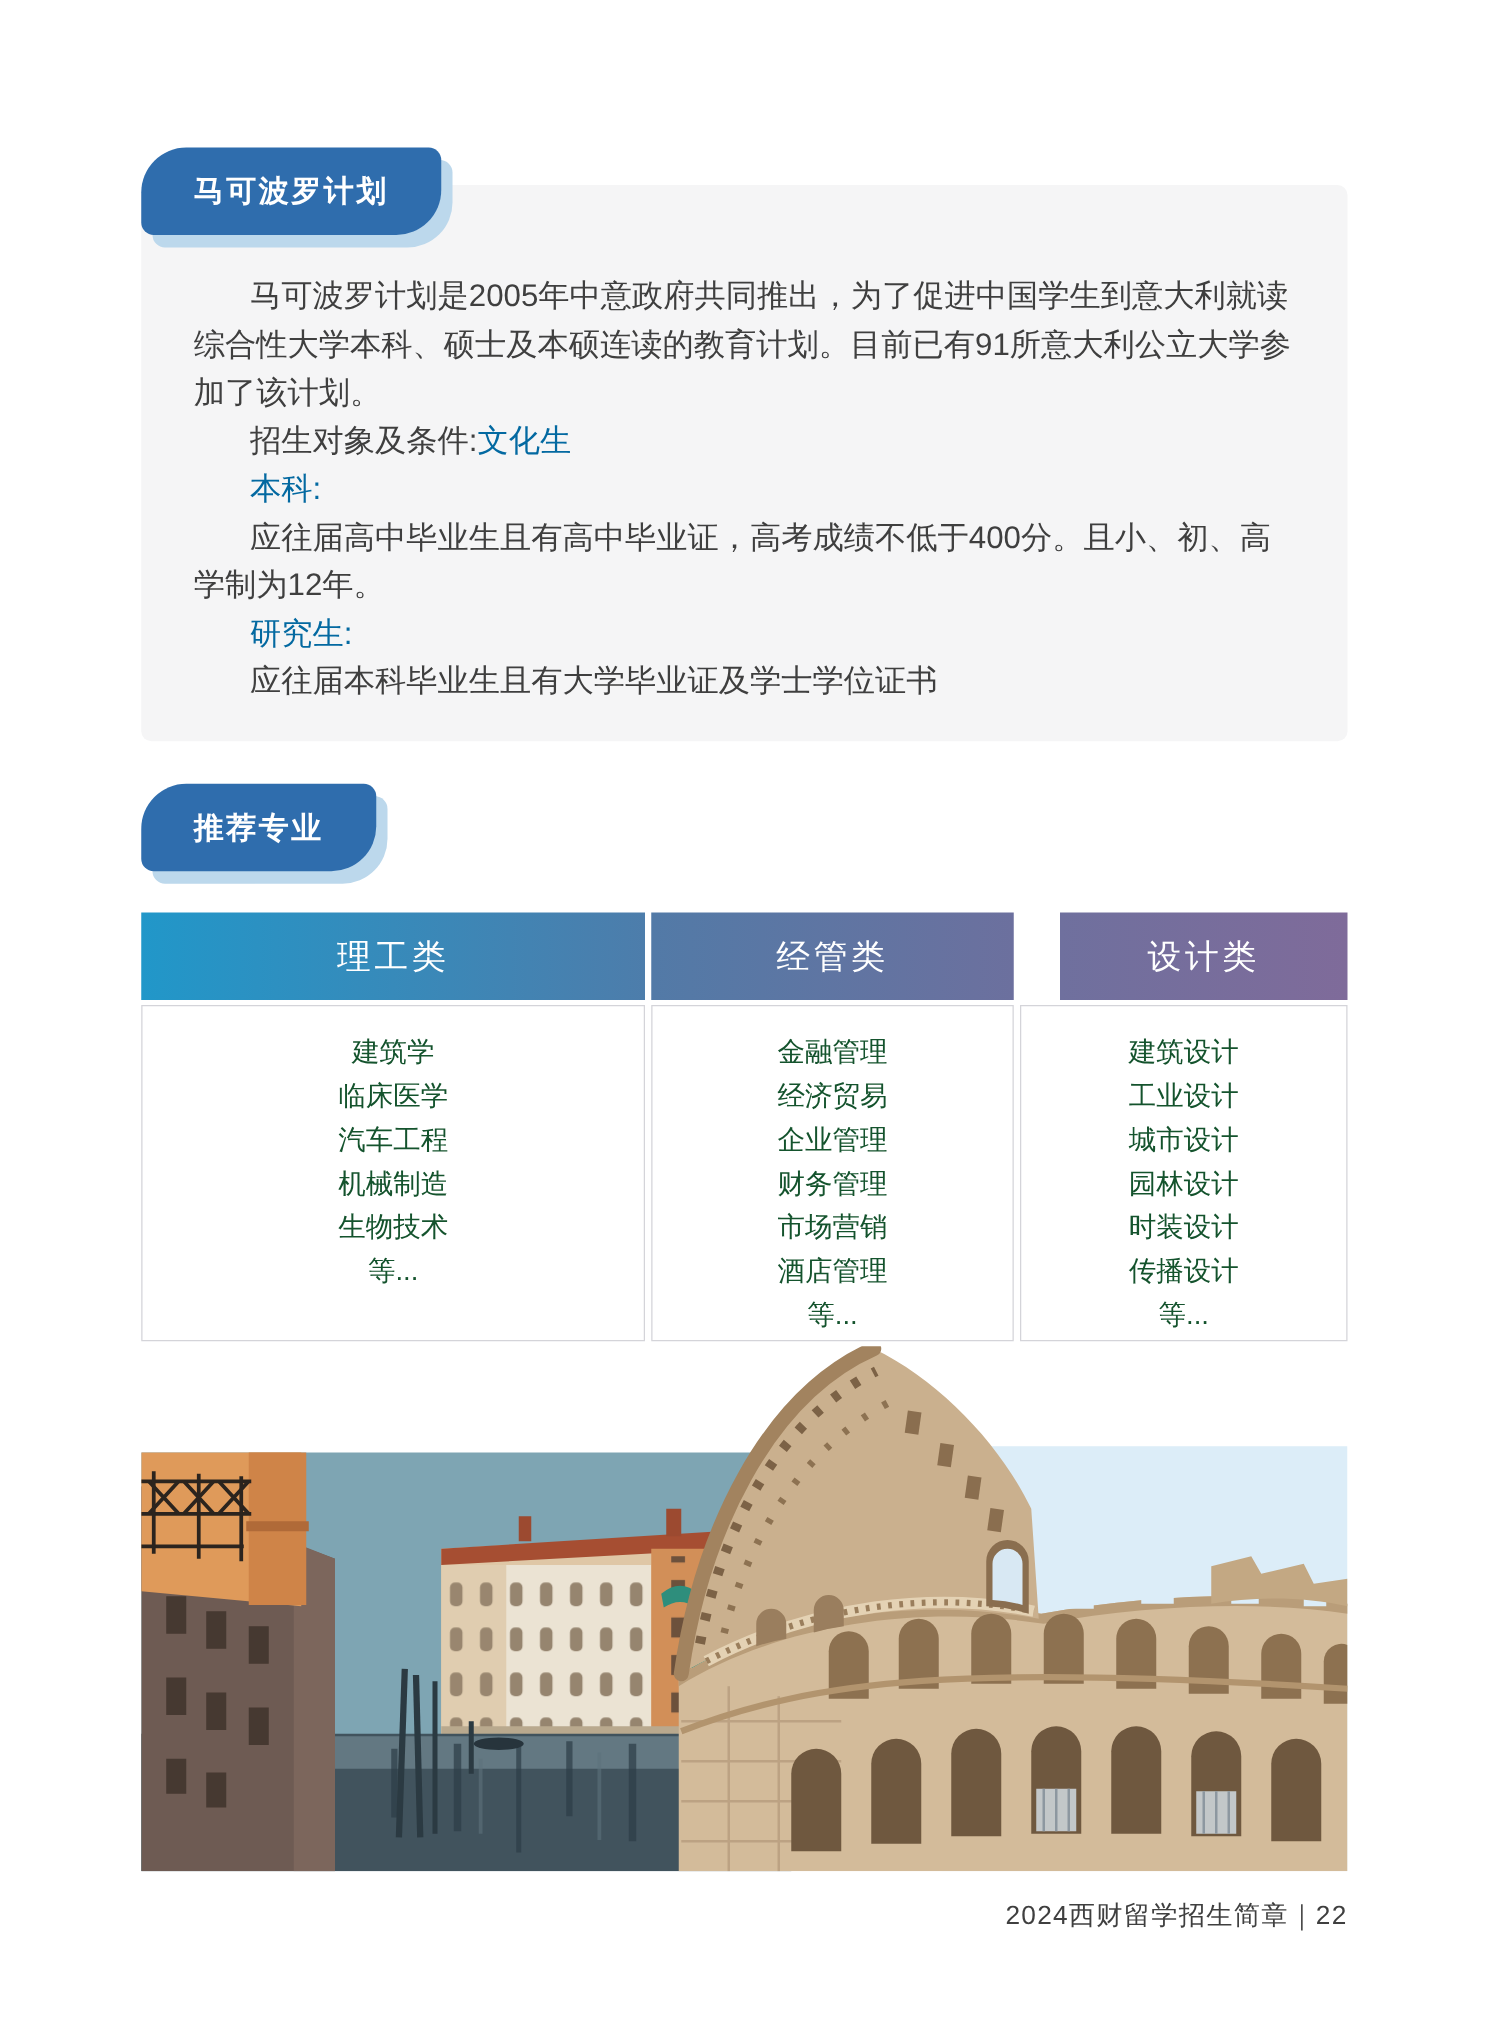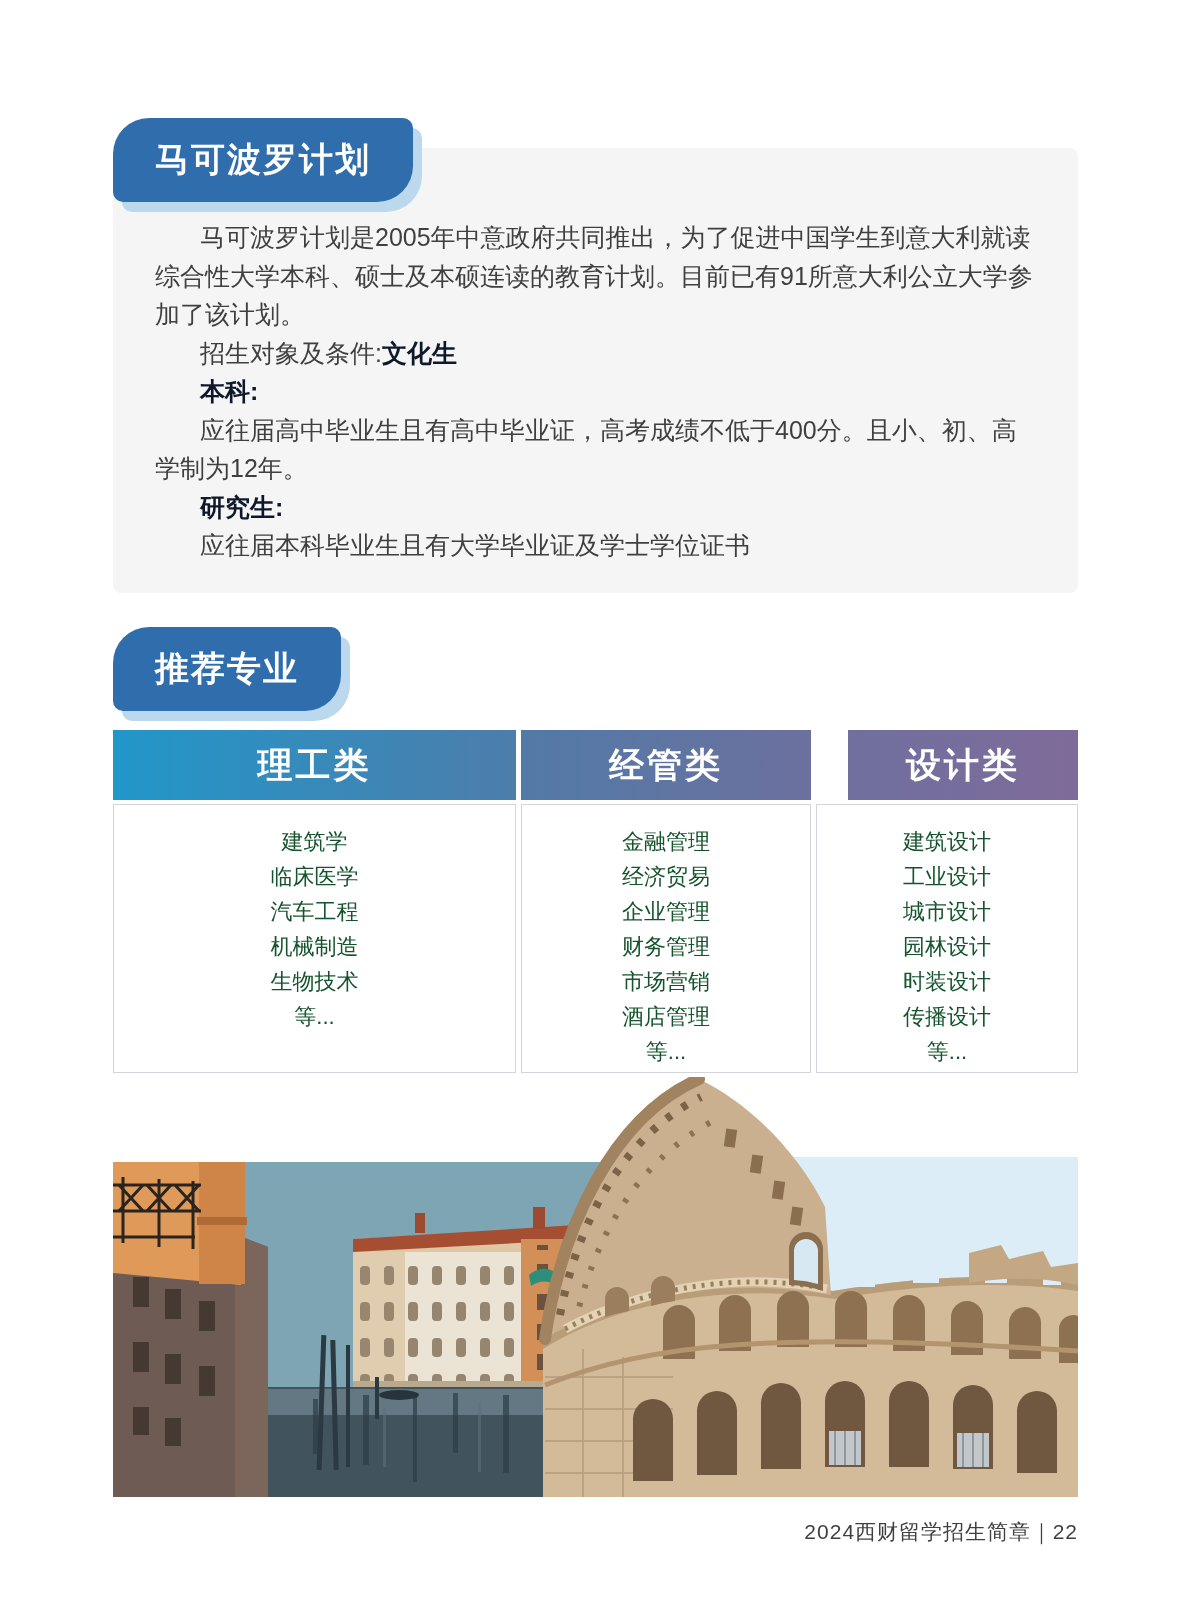--- a/index.html
+++ b/index.html
@@ -8,45 +8,45 @@
     font-family:"Liberation Sans","DejaVu Sans",sans-serif;overflow:hidden;
   }
   
   .badge{position:absolute;left:113px;z-index:3;}
   .badge .badge-shadow{
     position:absolute;left:9px;top:10px;width:100%;height:100%;
     background:#bcd8ec;border-radius:36px 10px 36px 10px;
   }
   .badge .badge-face{
     position:relative;background:#2f6dad;color:#ffffff;
-    font-size:34px;font-weight:bold;letter-spacing:2px;
+    font-size:24px;font-weight:bold;letter-spacing:2px;
     padding:19px 42px;border-radius:36px 10px 36px 10px;white-space:nowrap;
   }
   #badge-marco{top:118px;}
   #badge-majors{top:627px;}
   
   .info-box{
     position:absolute;left:113px;top:148px;width:965px;height:445px;
     background:#f5f5f6;border-radius:8px;
   }
   .info-text{
     position:absolute;left:42px;top:70px;width:882px;
     font-size:25px;line-height:38.5px;color:#3f3f3f;
   }
   .info-text p{margin:0;text-indent:45px;}
-  .blu{color:#0f172a;font-weight:bold;}
+  .blu{color:#0369a1;font-weight:normal;}
   
   .majors{position:absolute;left:113px;top:730px;width:965px;display:flex;gap:5px;}
   .t-col{display:flex;flex-direction:column;gap:4px;}
   .t-col:nth-child(1){width:403px;}
   .t-col:nth-child(2){width:290px;}
   .t-col:nth-child(3){width:262px;}
   .t-head{
     height:70px;display:flex;align-items:center;justify-content:center;
-    color:#ffffff;font-size:35px;font-weight:bold;letter-spacing:3px;
+    color:#ffffff;font-size:27px;font-weight:normal;letter-spacing:3px;
   }
   .t-col:nth-child(1) .t-head{background:linear-gradient(90deg,#2197c9,#4d7dab);}
   .t-col:nth-child(2) .t-head{background:linear-gradient(90deg,#527aa7,#6c709e);}
   .t-col:nth-child(3) .t-head{background:linear-gradient(90deg,#6f709e,#7f6b9a);margin-left:32px;}
   .t-body{
     height:269px;box-sizing:border-box;border:1px solid #d4d4d9;background:#ffffff;
     padding-top:19px;text-align:center;
   }
   .t-item{font-size:22px;line-height:35px;color:#14532d;}
   

